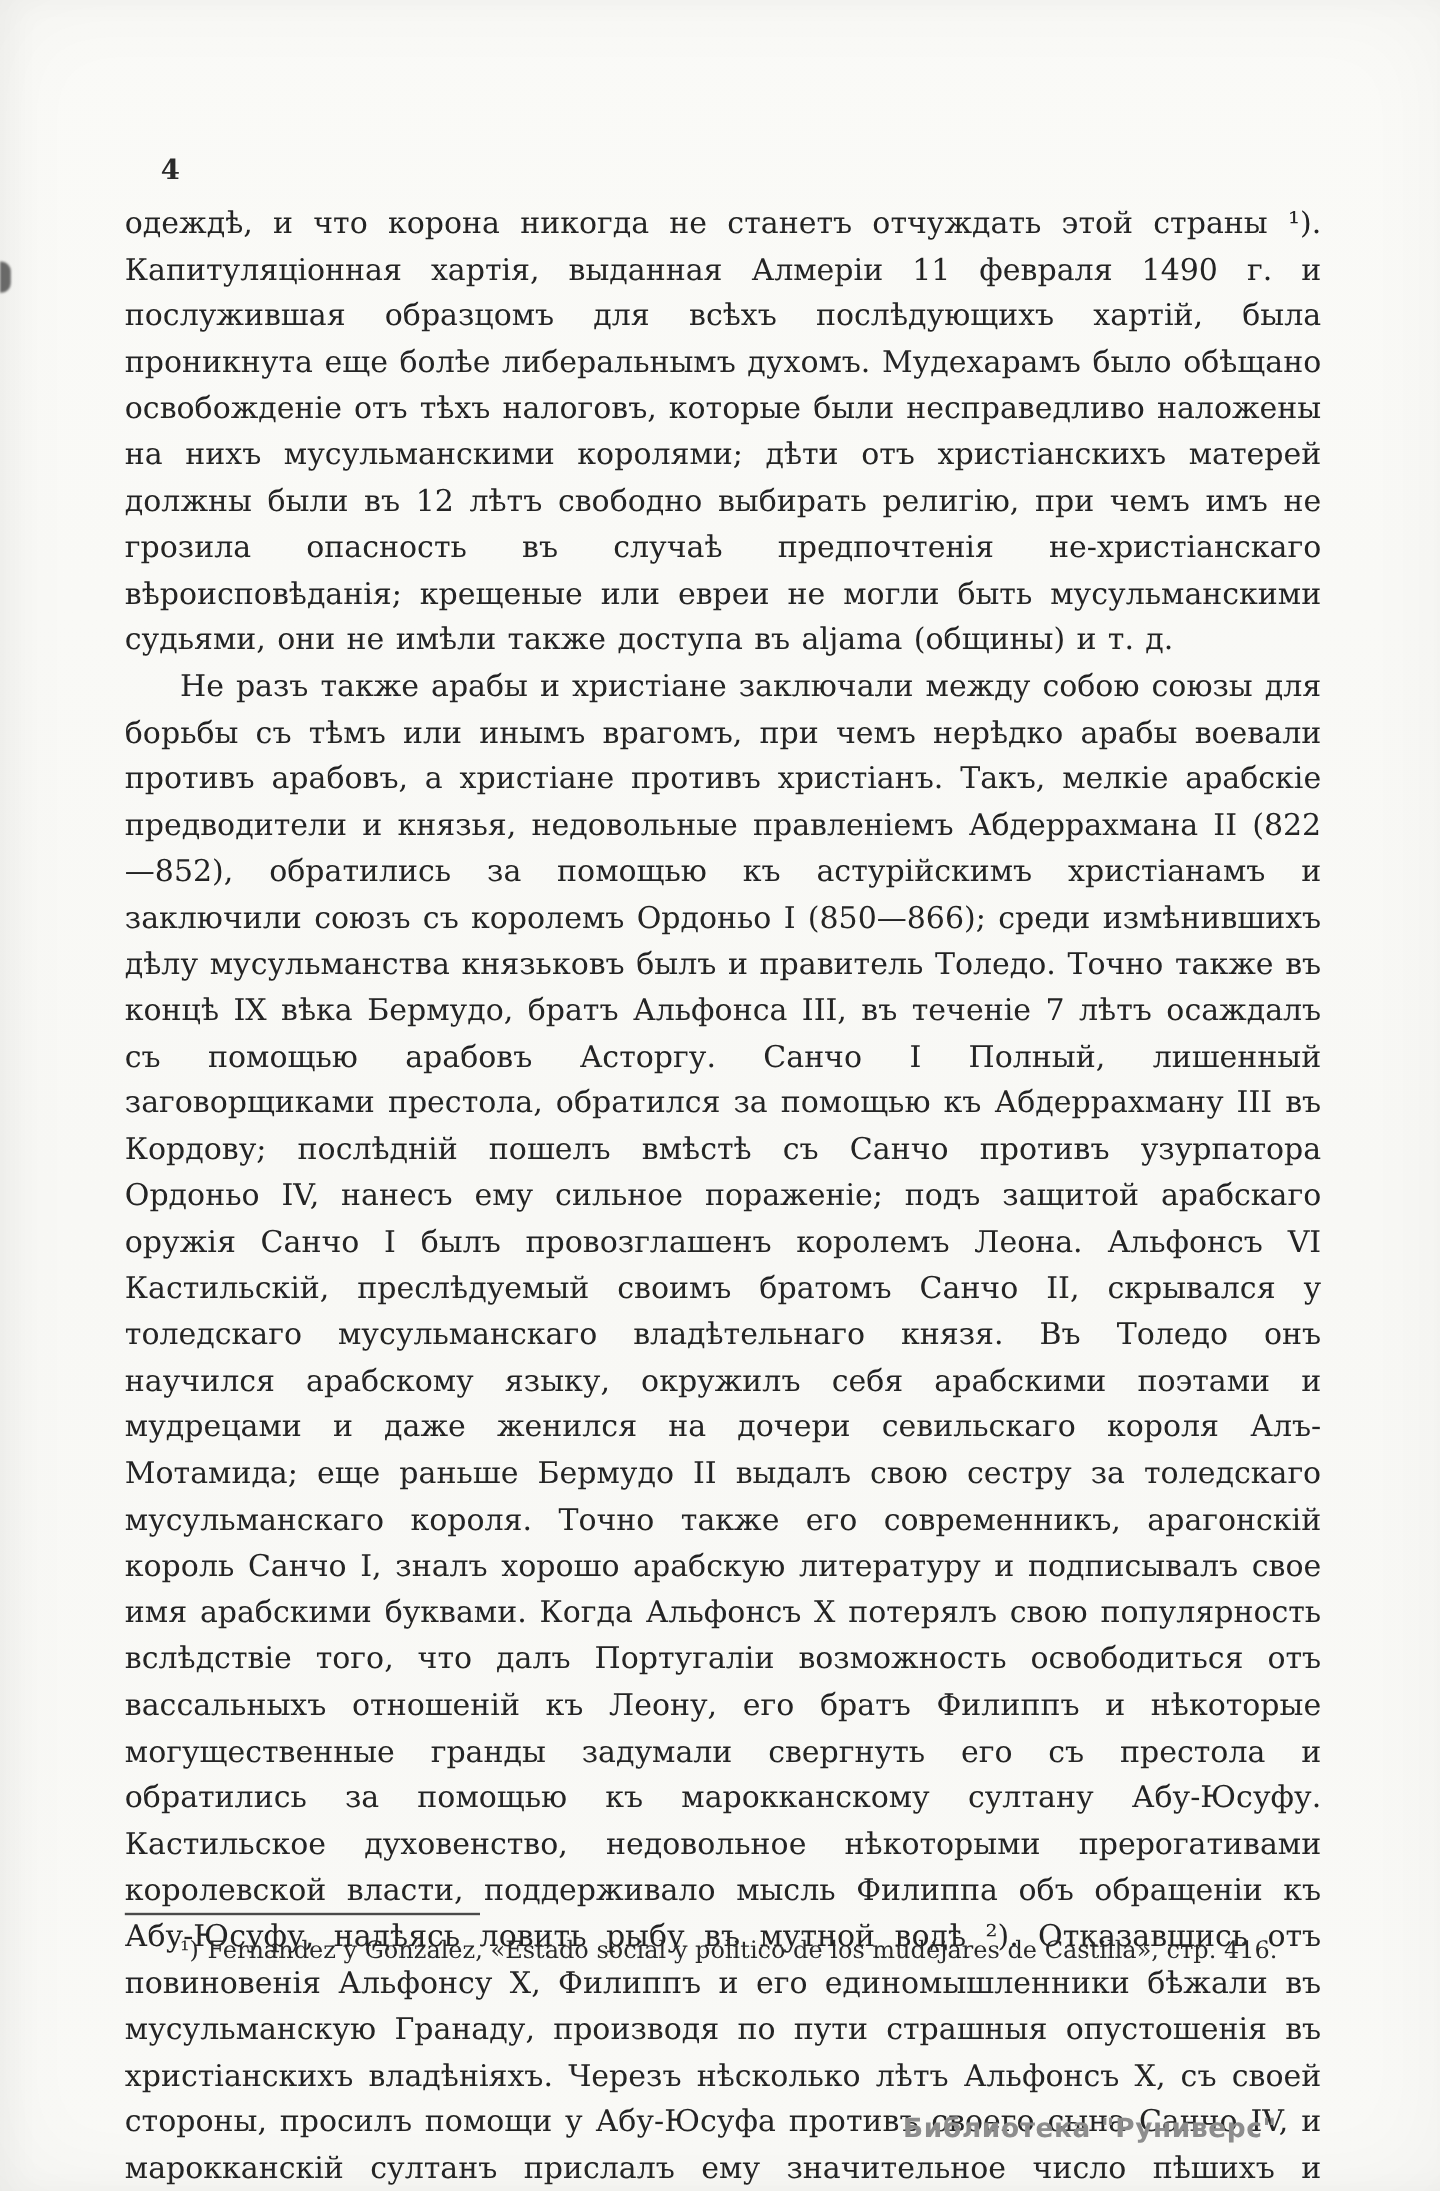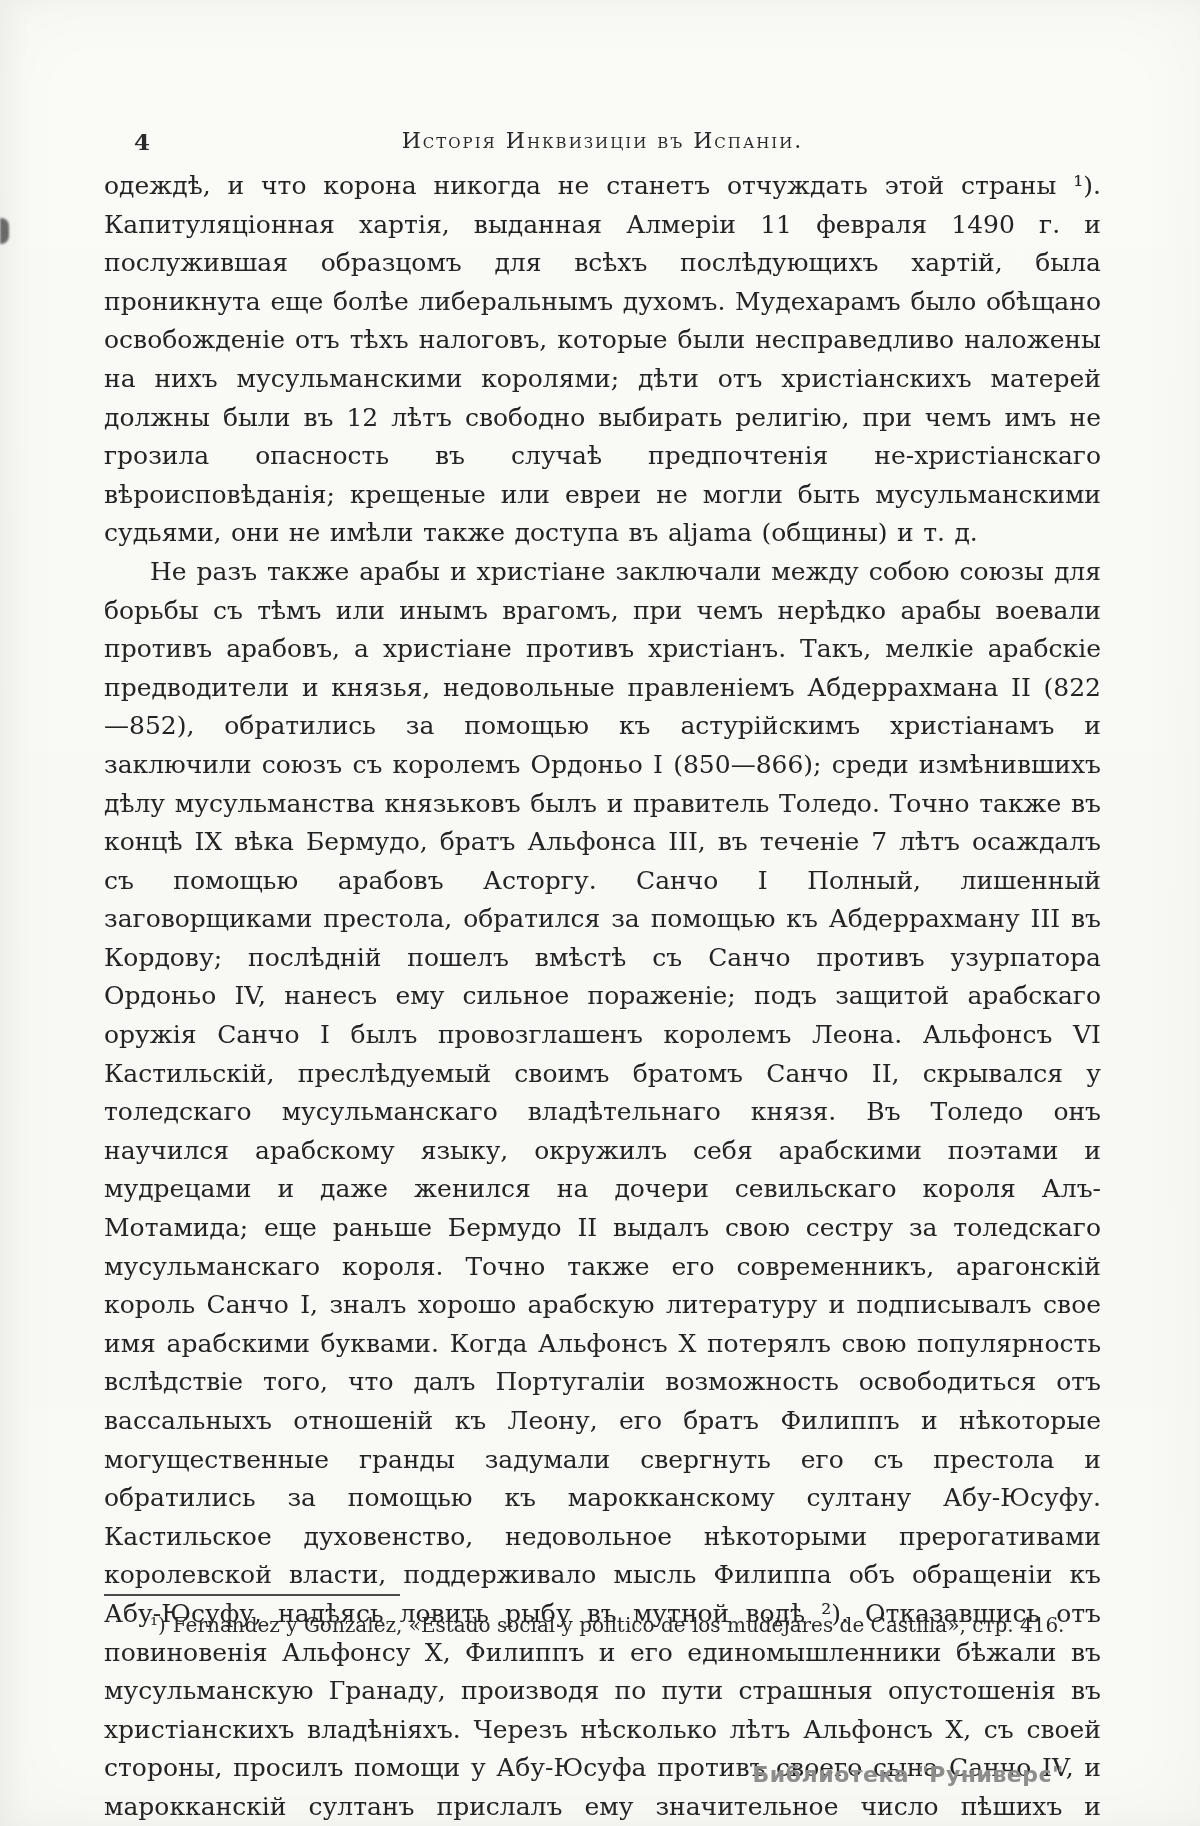--- a/index.html
+++ b/index.html
@@ -104,21 +104,20 @@
     filter: blur(1px);
   }
 </style>
 </head>
 <body>
 
 <div class="page">
 
   <div class="running-head">
     <span class="page-number">4</span>
-    <span class="head-title">Исторія Инквизиціи въ Испаніи.</span>
   </div>
 
   <div class="text-block">
     <p class="para">одеждѣ, и что корона никогда не станетъ отчуждать этой страны ¹). Капитуляціонная хартія, выданная Алмеріи 11 февраля 1490 г. и послужившая образцомъ для всѣхъ послѣдующихъ хартій, была проникнута еще болѣе либеральнымъ духомъ. Мудехарамъ было обѣщано освобожденіе отъ тѣхъ налоговъ, которые были несправедливо наложены на нихъ мусульманскими королями; дѣти отъ христіанскихъ матерей должны были въ 12 лѣтъ свободно выбирать религію, при чемъ имъ не грозила опасность въ случаѣ предпочтенія не-христіанскаго вѣроисповѣданія; крещеные или евреи не могли быть мусульманскими судьями, они не имѣли также доступа въ aljama (общины) и т. д.</p>
     <p class="para indent">Не разъ также арабы и христіане заключали между собою союзы для борьбы съ тѣмъ или инымъ врагомъ, при чемъ нерѣдко арабы воевали противъ арабовъ, а христіане противъ христіанъ. Такъ, мелкіе арабскіе предводители и князья, недовольные правленіемъ Абдеррахмана II (822—852), обратились за помощью къ астурійскимъ христіанамъ и заключили союзъ съ королемъ Ордоньо I (850—866); среди измѣнившихъ дѣлу мусульманства князьковъ былъ и правитель Толедо. Точно также въ концѣ IX вѣка Бермудо, братъ Альфонса III, въ теченіе 7 лѣтъ осаждалъ съ помощью арабовъ Асторгу. Санчо I Полный, лишенный заговорщиками престола, обратился за помощью къ Абдеррахману III въ Кордову; послѣдній пошелъ вмѣстѣ съ Санчо противъ узурпатора Ордоньо IV, нанесъ ему сильное пораженіе; подъ защитой арабскаго оружія Санчо I былъ провозглашенъ королемъ Леона. Альфонсъ VI Кастильскій, преслѣдуемый своимъ братомъ Санчо II, скрывался у толедскаго мусульманскаго владѣтельнаго князя. Въ Толедо онъ научился арабскому языку, окружилъ себя арабскими поэтами и мудрецами и даже женился на дочери севильскаго короля Алъ-Мотамида; еще раньше Бермудо II выдалъ свою сестру за толедскаго мусульманскаго короля. Точно также его современникъ, арагонскій король Санчо I, зналъ хорошо арабскую литературу и подписывалъ свое имя арабскими буквами. Когда Альфонсъ X потерялъ свою популярность вслѣдствіе того, что далъ Португаліи возможность освободиться отъ вассальныхъ отношеній къ Леону, его братъ Филиппъ и нѣкоторые могущественные гранды задумали свергнуть его съ престола и обратились за помощью къ марокканскому султану Абу-Юсуфу. Кастильское духовенство, недовольное нѣкоторыми прерогативами королевской власти, поддерживало мысль Филиппа объ обращеніи къ Абу-Юсуфу, надѣясь ловить рыбу въ мутной водѣ ²). Отказавшись отъ повиновенія Альфонсу X, Филиппъ и его единомышленники бѣжали въ мусульманскую Гранаду, производя по пути страшныя опустошенія въ христіанскихъ владѣніяхъ. Черезъ нѣсколько лѣтъ Альфонсъ X, съ своей стороны, просилъ помощи у Абу-Юсуфа противъ своего сына Санчо IV, и марокканскій султанъ прислалъ ему значительное число пѣшихъ и конныхъ войскъ, а также 60 тыс. добласъ; это побудило Санчо IV обратиться за поддержкой къ Гранадѣ, и возникла война, въ которой мавры принимали участіе въ обоихъ лагеряхъ. Смерть Альфонса X въ 1284 г. положила конецъ этой кровавой войнѣ, вызванной соперничествомъ между отцомъ и сыномъ, одинаково преданными католицизму, и рѣшавшейся силою магометанскаго оружія. Педро Жестокій въ своей борьбѣ противъ Генриха Трастамары обращался въ 1366 г. и въ 1368 г. за помощью къ гранадскому королю, который прислалъ ему 87-митысячное войско; въ рѣшительномъ сраженіи при Монтіэлѣ у Педро было 1500 доставленныхъ маврами лошадей; однимъ изъ пунктовъ жалобы на Генриха IV въ 1464 г. было его частое обращеніе за помощью къ мусульманамъ, что въ глазахъ вѣрныхъ христіанъ было оскорбленіемъ религіи. Въ 1405 г. между Мартиномъ Арагонскимъ и его сыномъ Мартиномъ Сицилійскимъ, съ одной стороны, и гранадскимъ королемъ Магометомъ, съ другой, былъ заключенъ союзъ, въ силу котораго договаривавшіяся стороны обязались оказывать другъ другу военную помощь</p>
   </div>
 
   <div class="footnotes">
     <div class="fn-rule"></div>
     <p class="footnote">

